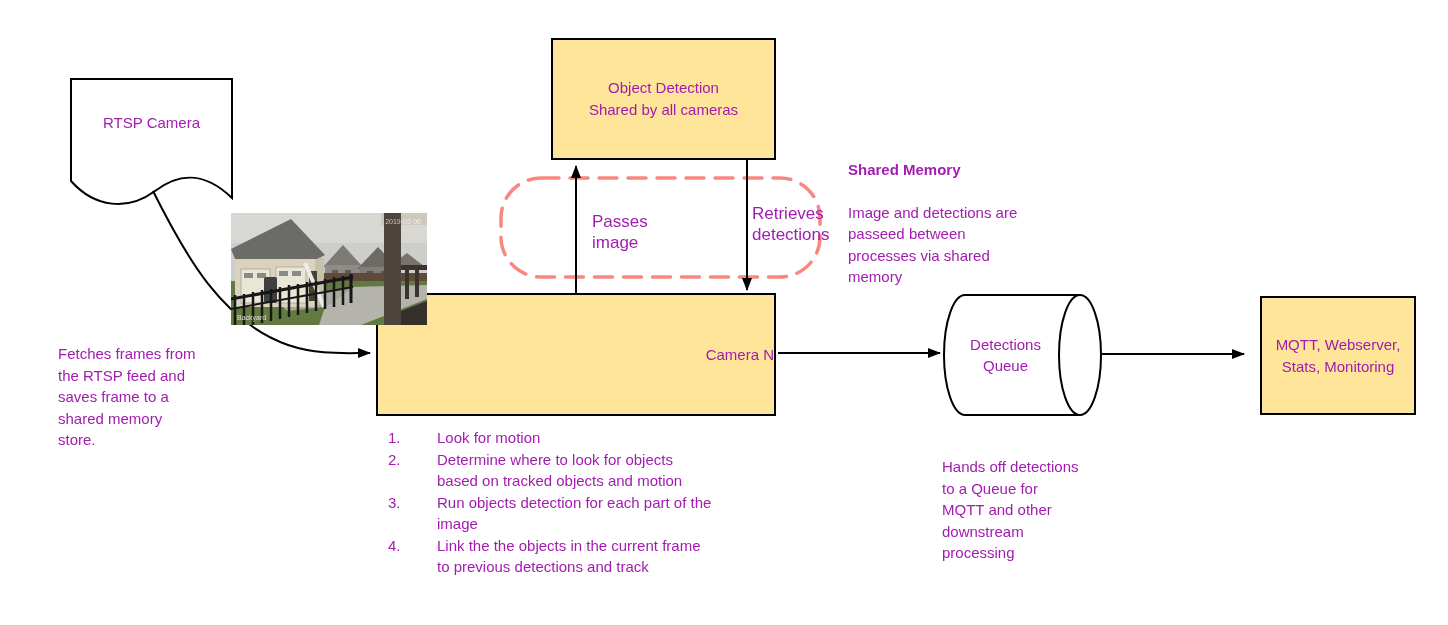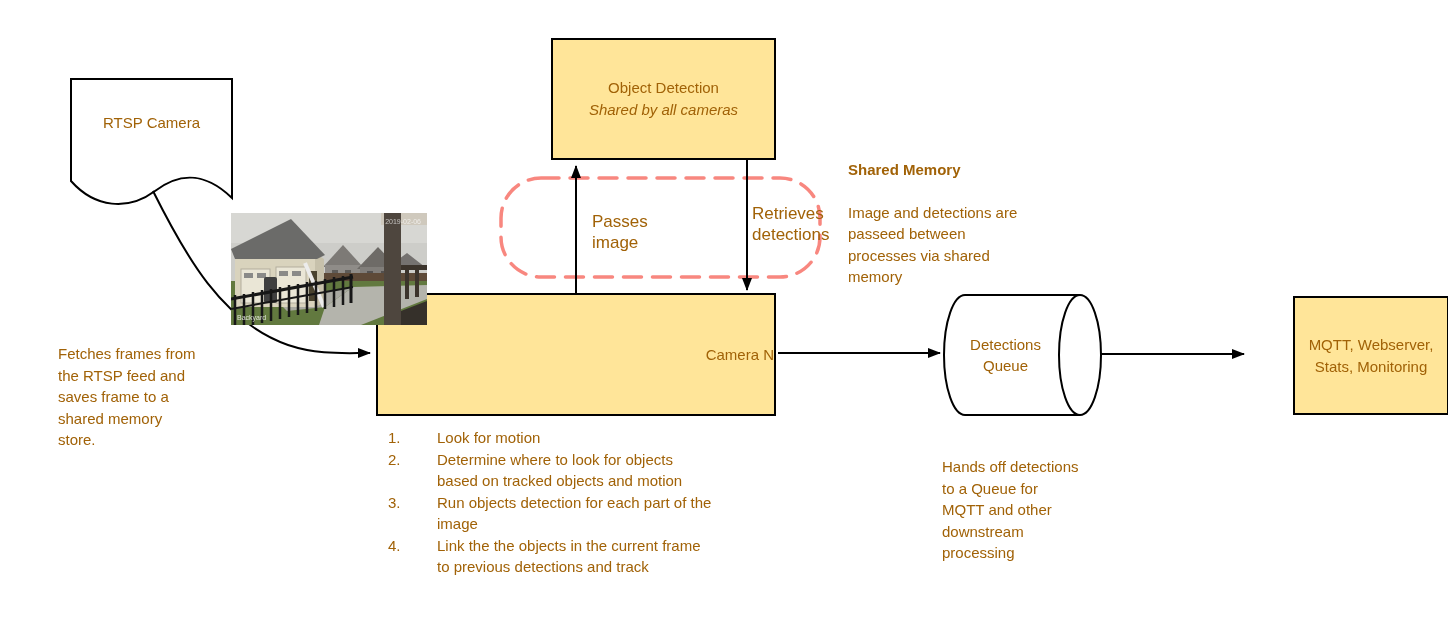--- a/index.html
+++ b/index.html
@@ -1,18 +1,18 @@
 <!DOCTYPE html>
 <html><head>
 <meta charset="utf-8">
 <style>
   html,body{margin:0;padding:0;background:#ffffff;}
   .canvas{
     position:relative;width:1448px;height:625px;background:#ffffff;
-    font-family:"Liberation Sans",sans-serif;color:#a16207;overflow:hidden;
+    font-family:"Liberation Sans",sans-serif;color:#a21caf;overflow:hidden;
   }
   .node{
     position:absolute;background:#ffe599;border:2px solid #000;
     display:flex;flex-direction:column;align-items:center;justify-content:center;
     text-align:center;font-size:15px;line-height:22px;box-sizing:border-box;
   }
   .pre{white-space:pre-line;}
   .note{position:absolute;font-size:15px;line-height:21.5px;white-space:pre-line;}
   .note .bold{font-weight:bold;}
   svg.overlay{position:absolute;left:0;top:0;pointer-events:none;}
@@ -28,28 +28,28 @@
   ol.steps .step-text{white-space:pre-line;}
   .photo{position:absolute;left:231px;top:213px;}
 </style>
 </head>
 <body>
 
 <div class="canvas">
 
   <div class="node" style="left:551px;top:38px;width:225px;height:122px;">
     <div>Object Detection</div>
-    <div style="font-style:italic;">Shared by all cameras</div>
+    <div style="">Shared by all cameras</div>
   </div>
 
   <div class="node" style="left:376px;top:293px;width:400px;height:123px;align-items:flex-end;">
     <div>Camera N</div>
   </div>
 
-  <div class="node pre" style="left:1293px;top:296px;width:156px;height:119px;">
+  <div class="node pre" style="left:1260px;top:296px;width:156px;height:119px;">
     <div class="pre">MQTT, Webserver,
 Stats, Monitoring</div>
   </div>
 
   <svg class="overlay" width="1448" height="625" viewBox="0 0 1448 625">
     <defs>
       <marker id="arrow" markerUnits="userSpaceOnUse" markerWidth="15" markerHeight="12" refX="12" refY="5" orient="auto">
         <path d="M0,0 L13,5 L0,10 Z" fill="#000"></path>
       </marker>
     </defs>

